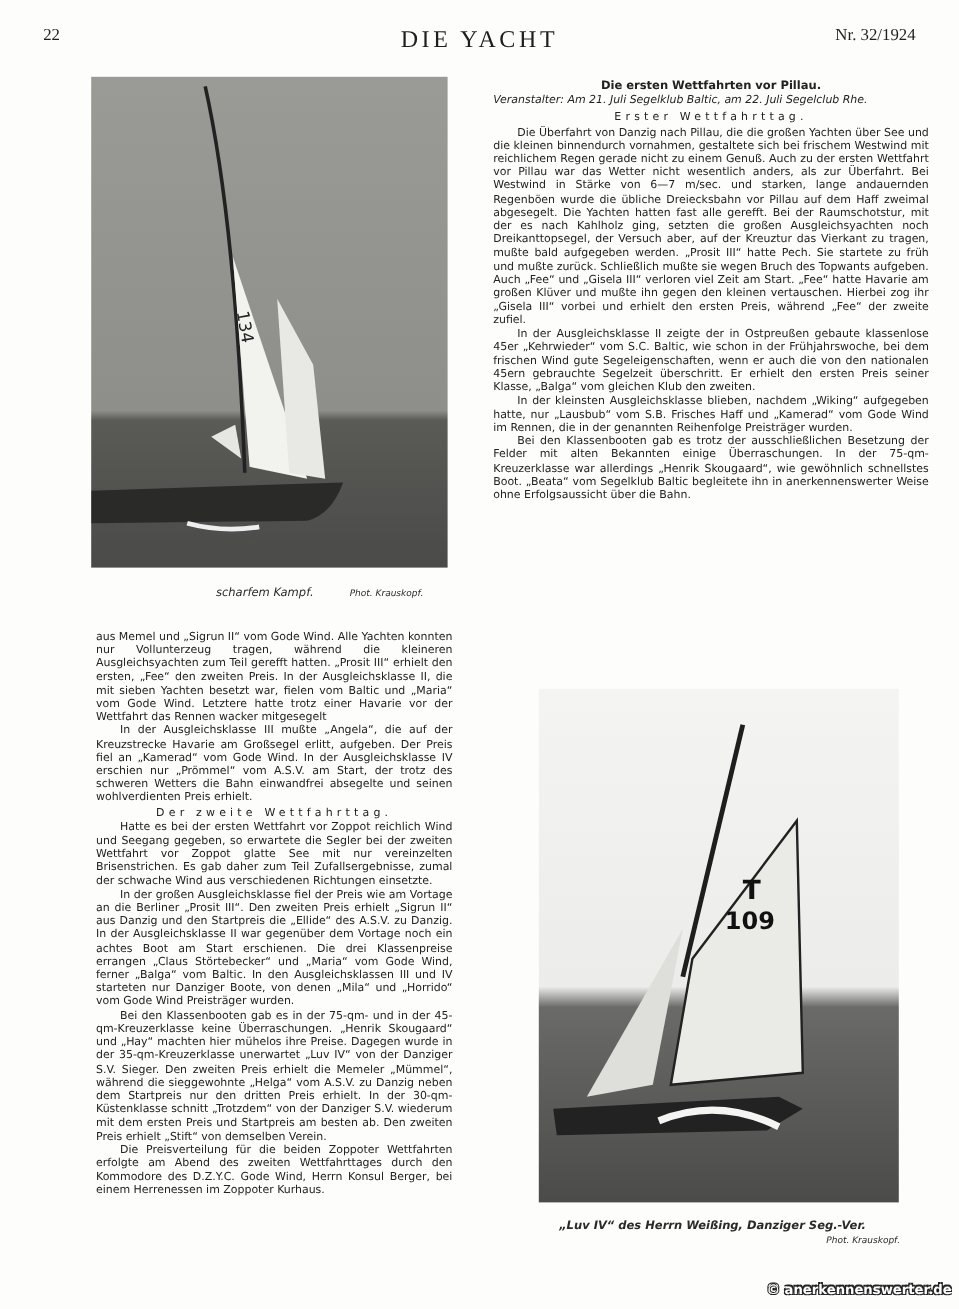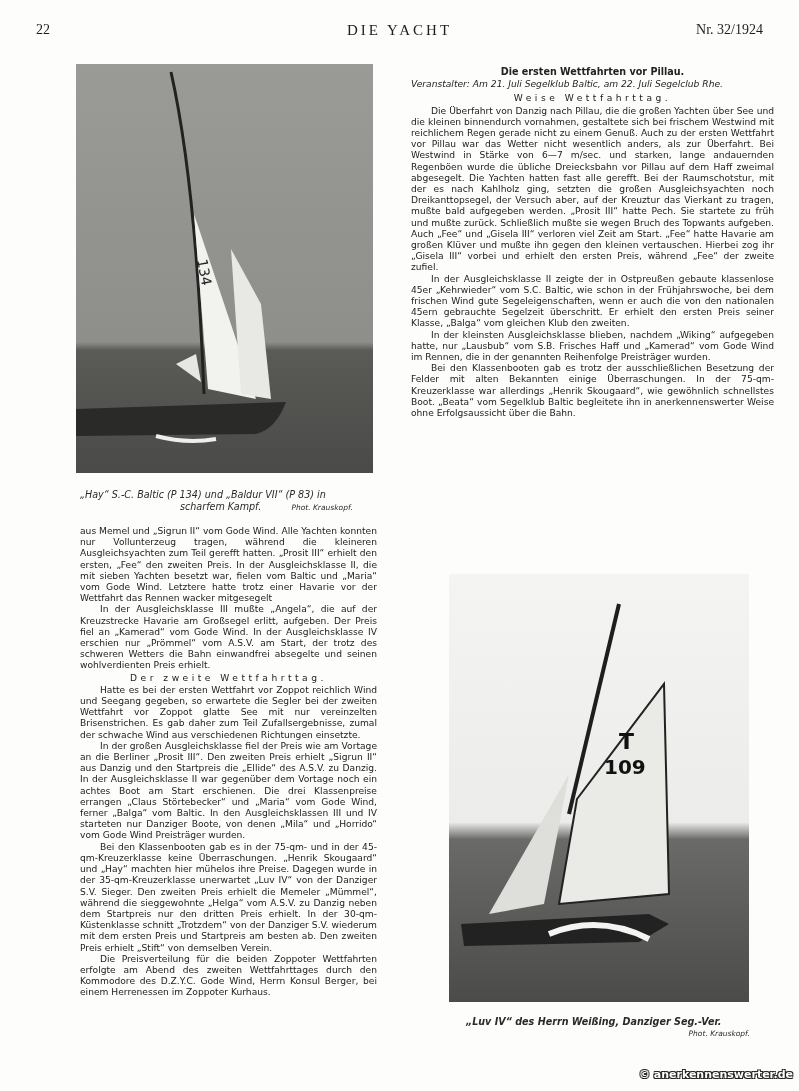--- a/index.html
+++ b/index.html
@@ -2,21 +2,21 @@
 <html><head>
 <meta charset="utf-8">
 <style>
   html, body { margin:0; padding:0; }
   body {
     width:799px; height:1091px; background:#fdfdfb; position:relative; overflow:hidden;
     font-family:"Liberation Serif","DejaVu Serif",serif; color:#1e1e1e;
   }
   .hdr { position:absolute; top:22px; left:36px; right:36px; height:22px; font-size:14px; }
   .hdr .pg { position:absolute; left:0; top:0; }
-  .hdr .title { position:absolute; left:0; right:0; top:0; text-align:center; letter-spacing:3px; font-size:15px; }
+  .hdr .title { position:absolute; left:0; right:0; top:0; text-align:center; letter-spacing:3px; font-size:20px; }
   .hdr .issue { position:absolute; right:0; top:0; }
 
   .photo { position:absolute; background:#8a8a86; overflow:hidden; }
   .photo1 { left:76px; top:64px; width:297px; height:409px;
     background:linear-gradient(#9a9a96 0%, #8e8e8a 68%, #5a5a57 70%, #4a4a48 100%); }
   .photo2 { left:449px; top:574px; width:300px; height:428px;
     background:linear-gradient(#f4f4f2 0%, #ececea 58%, #6a6a68 62%, #4b4b49 100%); }
   .photo svg { position:absolute; left:0; top:0; width:100%; height:100%; }
 
   .caption { position:absolute; font-style:italic; font-family:"DejaVu Sans","Liberation Sans",sans-serif; font-size:9.6px; color:#2a2a2a; }
@@ -52,28 +52,27 @@
     <path d="M95 8 Q120 120 128 330" stroke="#222" stroke-width="3" fill="none"></path>
     <path d="M118 150 L132 325 L180 335 Z" fill="#f2f2ee"></path>
     <path d="M155 185 L165 330 L195 335 L185 240 Z" fill="#e8e8e4"></path>
     <path d="M100 300 L125 318 L120 290 Z" fill="#e6e6e2"></path>
     <text x="118" y="200" font-family="DejaVu Sans, sans-serif" font-size="14" fill="#222" transform="rotate(80 122 200)">134</text>
     <path d="M0 345 L210 338 Q200 365 180 370 L0 372 Z" fill="#2a2a28"></path>
     <path d="M80 372 Q110 380 140 375" stroke="#eee" stroke-width="4" fill="none"></path>
   </svg>
 </div>
 <div class="caption cap1">
-  <div>„Hay“ S.-C. Baltic (P 134) und „Baldur VII“ (P 83) in</div>
   <div class="l2"><span>scharfem Kampf.</span><span class="cred">Phot. Krauskopf.</span></div>
 </div>
 
 <div class="col colR">
   <h2>Die ersten Wettfahrten vor Pillau.</h2>
   <p class="org">Veranstalter: Am 21. Juli Segelklub Baltic, am 22. Juli Segelclub Rhe.</p>
-  <p class="sub">Weise Wettfahrttag.</p>
+  <p class="sub">Erster Wettfahrttag.</p>
   <p>Die Überfahrt von Danzig nach Pillau, die die großen Yachten über See und die kleinen binnendurch vornahmen, gestaltete sich bei frischem Westwind mit reichlichem Regen gerade nicht zu einem Genuß. Auch zu der ersten Wettfahrt vor Pillau war das Wetter nicht wesentlich anders, als zur Überfahrt. Bei Westwind in Stärke von 6—7 m/sec. und starken, lange andauernden Regenböen wurde die übliche Dreiecksbahn vor Pillau auf dem Haff zweimal abgesegelt. Die Yachten hatten fast alle gerefft. Bei der Raumschotstur, mit der es nach Kahlholz ging, setzten die großen Ausgleichsyachten noch Dreikanttopsegel, der Versuch aber, auf der Kreuztur das Vierkant zu tragen, mußte bald aufgegeben werden. „Prosit III“ hatte Pech. Sie startete zu früh und mußte zurück. Schließlich mußte sie wegen Bruch des Topwants aufgeben. Auch „Fee“ und „Gisela III“ verloren viel Zeit am Start. „Fee“ hatte Havarie am großen Klüver und mußte ihn gegen den kleinen vertauschen. Hierbei zog ihr „Gisela III“ vorbei und erhielt den ersten Preis, während „Fee“ der zweite zufiel.</p>
   <p>In der Ausgleichsklasse II zeigte der in Ostpreußen gebaute klassenlose 45er „Kehrwieder“ vom S.C. Baltic, wie schon in der Frühjahrswoche, bei dem frischen Wind gute Segeleigenschaften, wenn er auch die von den nationalen 45ern gebrauchte Segelzeit überschritt. Er erhielt den ersten Preis seiner Klasse, „Balga“ vom gleichen Klub den zweiten.</p>
   <p>In der kleinsten Ausgleichsklasse blieben, nachdem „Wiking“ aufgegeben hatte, nur „Lausbub“ vom S.B. Frisches Haff und „Kamerad“ vom Gode Wind im Rennen, die in der genannten Reihenfolge Preisträger wurden.</p>
   <p>Bei den Klassenbooten gab es trotz der ausschließlichen Besetzung der Felder mit alten Bekannten einige Überraschungen. In der 75-qm-Kreuzerklasse war allerdings „Henrik Skougaard“, wie gewöhnlich schnellstes Boot. „Beata“ vom Segelklub Baltic begleitete ihn in anerkennenswerter Weise ohne Erfolgsaussicht über die Bahn.</p>
 </div>
 
 <div class="col colL">
   <p class="noind">aus Memel und „Sigrun II“ vom Gode Wind. Alle Yachten konnten nur Vollunterzeug tragen, während die kleineren Ausgleichsyachten zum Teil gerefft hatten. „Prosit III“ erhielt den ersten, „Fee“ den zweiten Preis. In der Ausgleichsklasse II, die mit sieben Yachten besetzt war, fielen vom Baltic und „Maria“ vom Gode Wind. Letztere hatte trotz einer Havarie vor der Wettfahrt das Rennen wacker mitgesegelt</p>
   <p>In der Ausgleichsklasse III mußte „Angela“, die auf der Kreuzstrecke Havarie am Großsegel erlitt, aufgeben. Der Preis fiel an „Kamerad“ vom Gode Wind. In der Ausgleichsklasse IV erschien nur „Prömmel“ vom A.S.V. am Start, der trotz des schweren Wetters die Bahn einwandfrei absegelte und seinen wohlverdienten Preis erhielt.</p>
   <p class="sub">Der zweite Wettfahrttag.</p>

